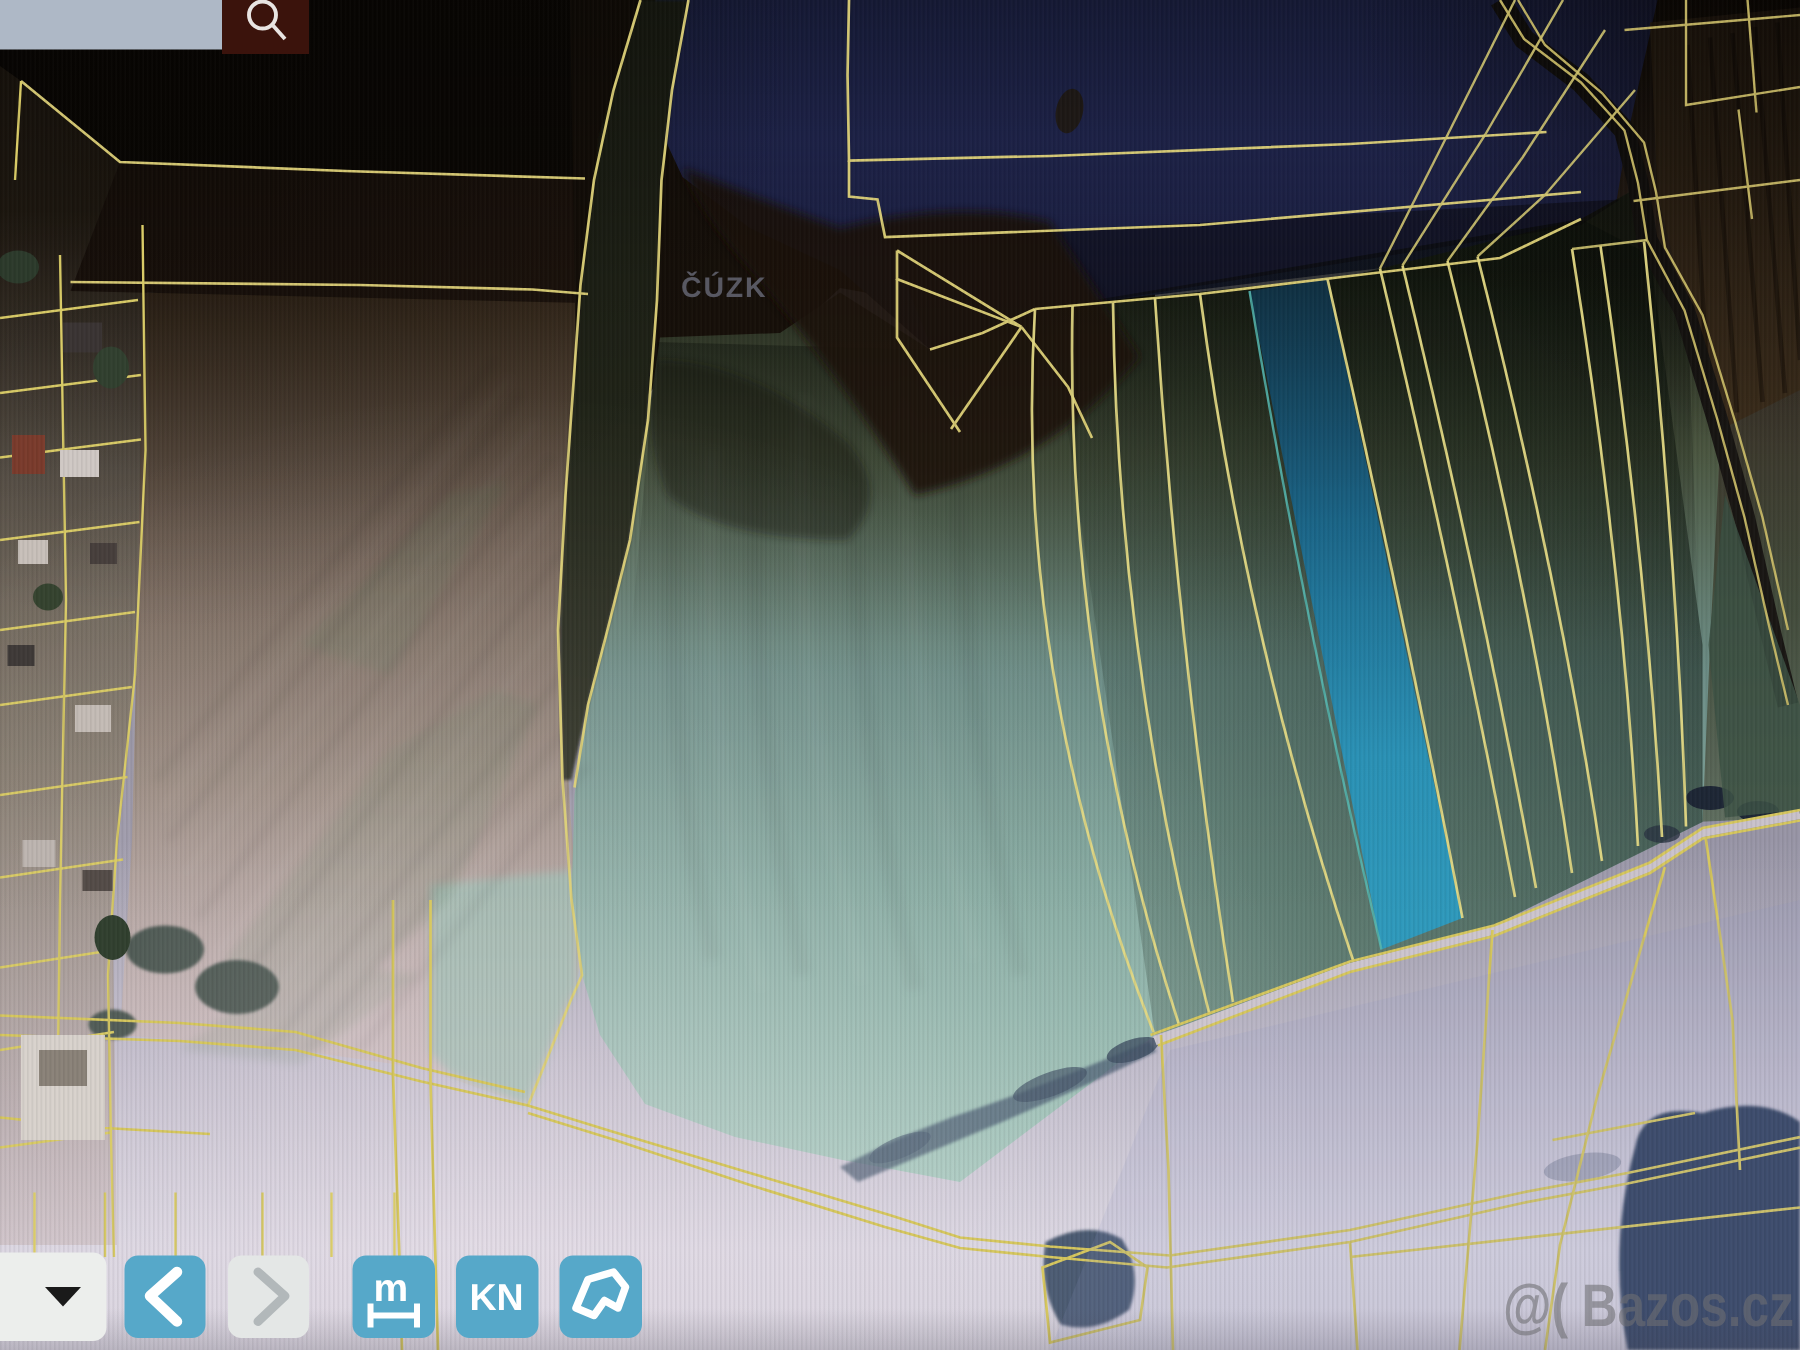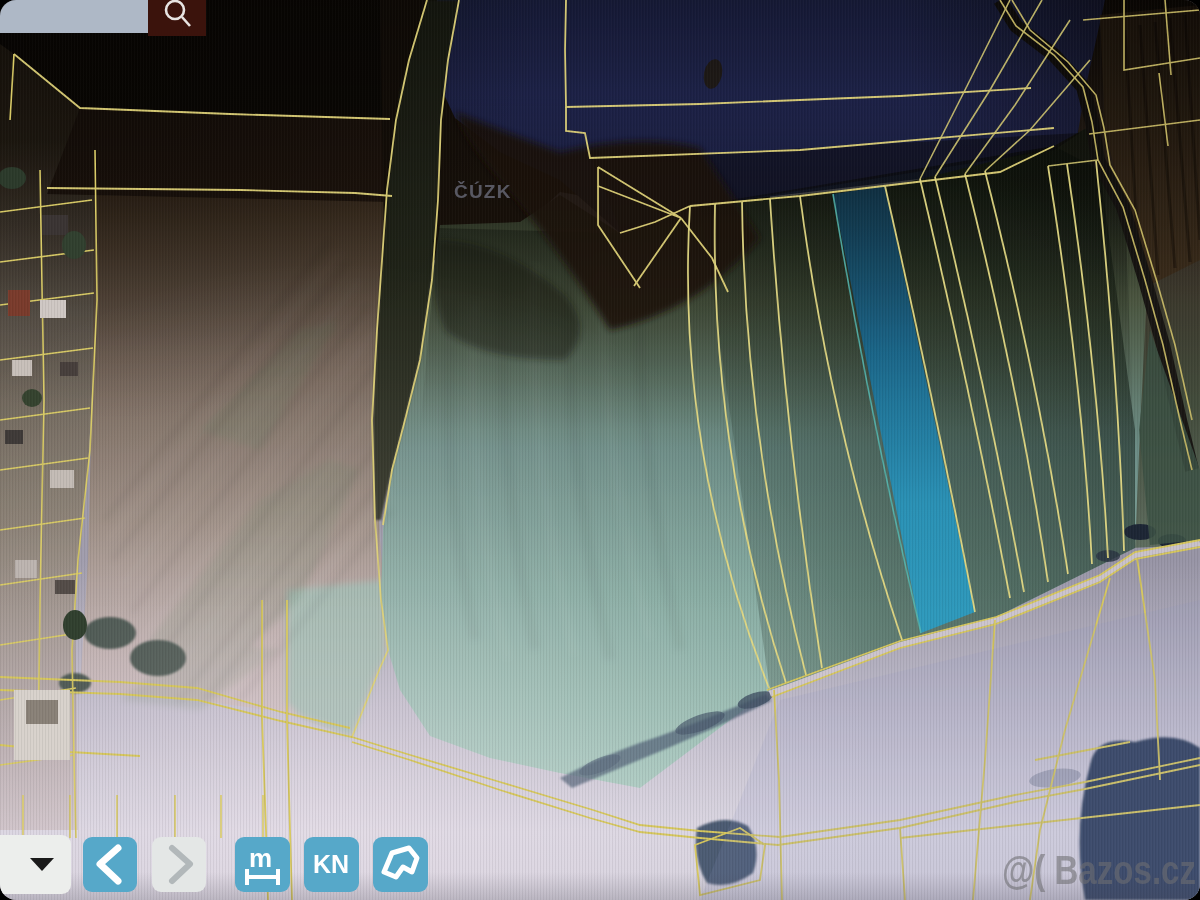--- a/index.html
+++ b/index.html
@@ -1,16 +1,16 @@
 <!DOCTYPE html>
 <html><head>
 <meta charset="utf-8">
 <style>
   html,body{margin:0;padding:0;background:#000;}
-  #wrap{width:1200px;height:900px;overflow:hidden;position:relative;font-family:"Liberation Sans",sans-serif;border-radius:16px;}
+  #wrap{width:1200px;height:900px;overflow:hidden;position:relative;font-family:"Liberation Sans",sans-serif;}
 </style>
 </head>
 <body>
 <div id="wrap">
 <svg width="1200" height="900" viewBox="0 0 1200 900">
 <defs>
   <linearGradient id="gBottom" x1="0" y1="560" x2="0" y2="900" gradientUnits="userSpaceOnUse">
     <stop offset="0" stop-color="#9a97a8"></stop>
     <stop offset="0.45" stop-color="#bfbbca"></stop>
     <stop offset="0.8" stop-color="#d8d4e0"></stop>

